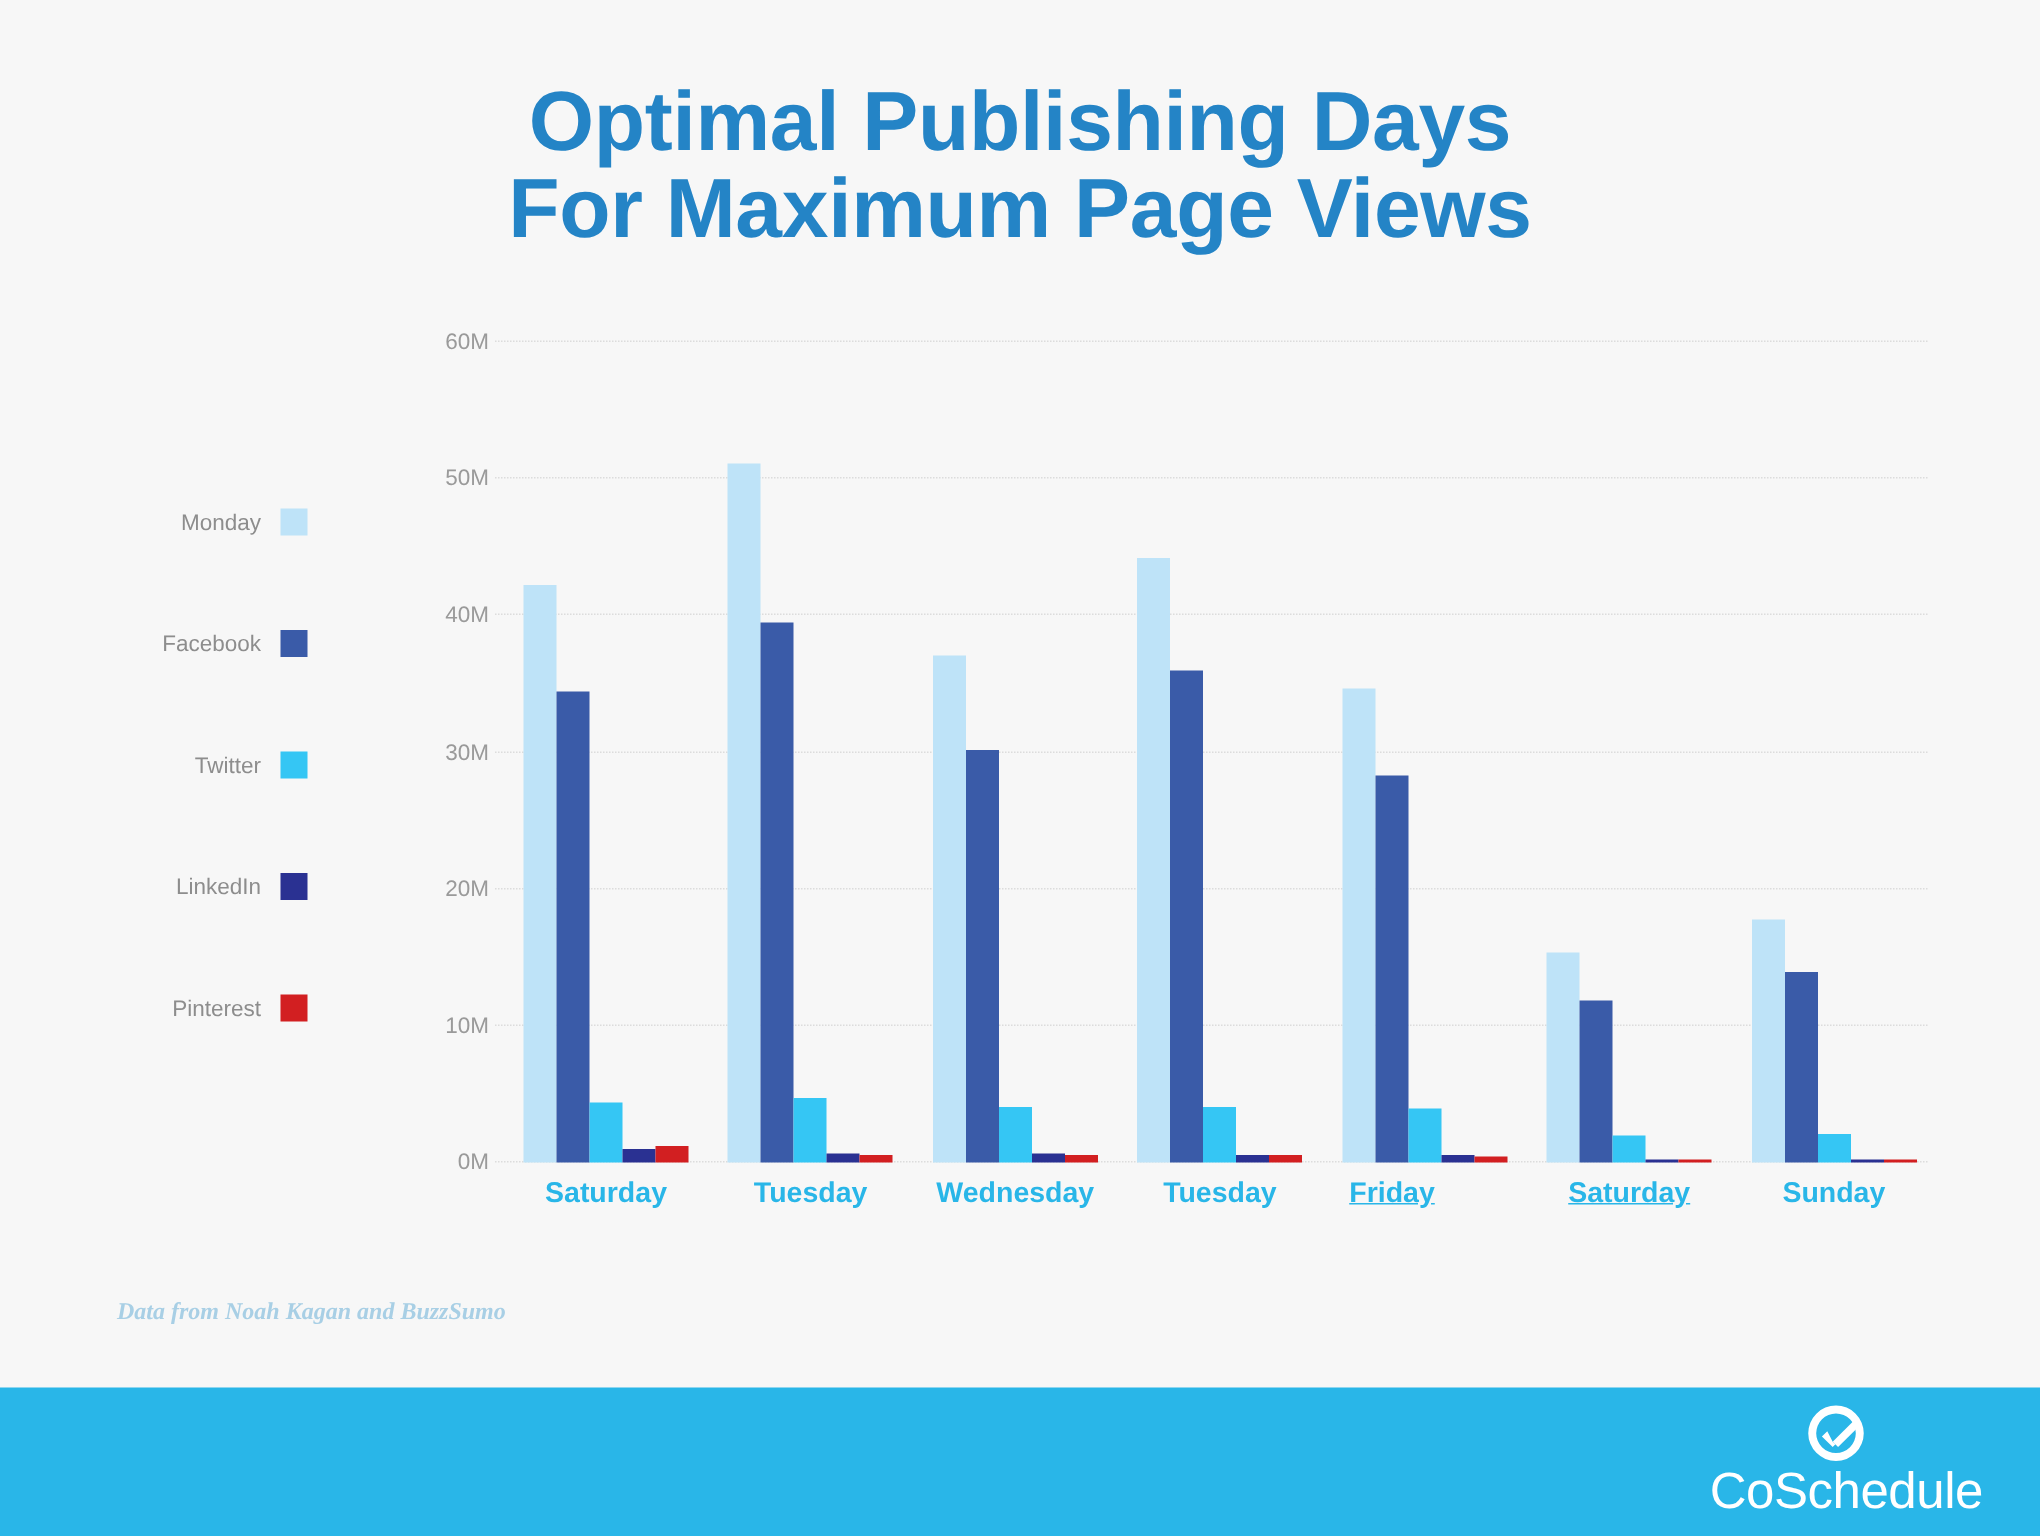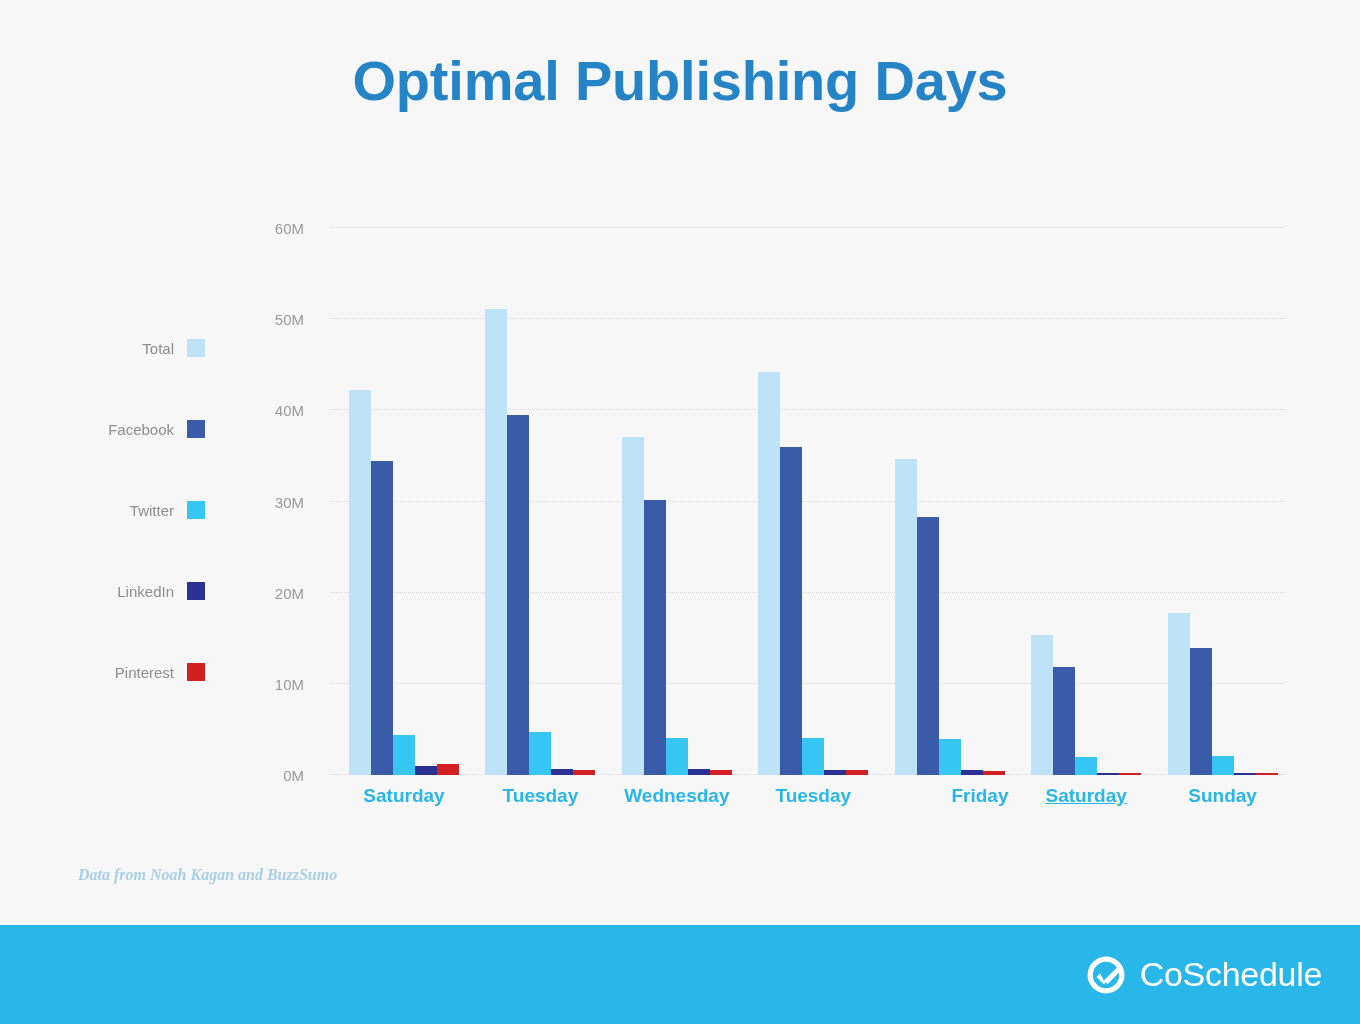--- a/index.html
+++ b/index.html
@@ -68,21 +68,21 @@
   .gridline {
     position: absolute;
     left: 0;
     width: 100%;
     height: 0;
     border-top: 1px dotted #dcdcdc;
   }
   .ytick {
     position: absolute;
     right: 100%;
-    margin-right: 26px;
+    margin-right: 4px;
     transform: translateY(-50%);
     color: #9a9a9a;
     font-size: 15px;
     white-space: nowrap;
   }
   .group {
     position: absolute;
     bottom: 0;
     height: 547px;
     display: flex;
@@ -117,38 +117,40 @@
     left: 0; top: 925px;
     width: 1360px; height: 99px;
     background: #29b6e8;
   }
   #brand {
     position: absolute;
     right: 38px; top: 50%;
     transform: translateY(-50%);
     display: flex;
     align-items: center;
+    flex-direction: column;
   }
   #brand .mark { width: 40px; height: 40px; margin-right: 14px; }
   #brand .name {
     color: #ffffff;
     font-size: 34px;
     letter-spacing: -0.3px;
   }
 </style>
 </head>
 <body>
 
 <div id="title-block">
   <div class="line">Optimal Publishing Days</div>
+  <div class="line">For Maximum Page Views</div>
 </div>
 
 <div id="legend">
     <div class="legend-row">
-      <span class="legend-label">Total</span>
+      <span class="legend-label">Monday</span>
       <span class="legend-swatch" style="background: rgb(190, 227, 248);"></span>
     </div>
     <div class="legend-row">
       <span class="legend-label">Facebook</span>
       <span class="legend-swatch" style="background: rgb(58, 91, 168);"></span>
     </div>
     <div class="legend-row">
       <span class="legend-label">Twitter</span>
       <span class="legend-swatch" style="background: rgb(53, 198, 244);"></span>
     </div>
@@ -217,21 +219,21 @@
         <div class="bar" title="Pinterest Thursday: 0.5M" style="height: 4.55833px; background: rgb(210, 31, 33);"></div>
       </div>
       <div class="xlabel" style="left: 483.286px;">Tuesday</div>
       <div class="group" style="left: 564.714px; width: 110px;">
         <div class="bar" title="Total Friday: 34.7M" style="height: 316.348px; background: rgb(190, 227, 248);"></div>
         <div class="bar" title="Facebook Friday: 28.3M" style="height: 258.002px; background: rgb(58, 91, 168);"></div>
         <div class="bar" title="Twitter Friday: 3.9M" style="height: 35.555px; background: rgb(53, 198, 244);"></div>
         <div class="bar" title="LinkedIn Friday: 0.5M" style="height: 4.55833px; background: rgb(42, 49, 146);"></div>
         <div class="bar" title="Pinterest Friday: 0.4M" style="height: 3.64667px; background: rgb(210, 31, 33);"></div>
       </div>
-      <div class="xlabel" style="left: 650px;">Friday</div>
+      <div class="xlabel" style="left: 598px; text-decoration: underline;">Friday</div>
       <div class="group" style="left: 701.143px; width: 110px;">
         <div class="bar" title="Total Saturday: 15.4M" style="height: 140.397px; background: rgb(190, 227, 248);"></div>
         <div class="bar" title="Facebook Saturday: 11.9M" style="height: 108.488px; background: rgb(58, 91, 168);"></div>
         <div class="bar" title="Twitter Saturday: 2M" style="height: 18.2333px; background: rgb(53, 198, 244);"></div>
         <div class="bar" title="LinkedIn Saturday: 0.25M" style="height: 2.27917px; background: rgb(42, 49, 146);"></div>
         <div class="bar" title="Pinterest Saturday: 0.25M" style="height: 2.27917px; background: rgb(210, 31, 33);"></div>
       </div>
       <div class="xlabel" style="left: 756.143px; text-decoration: underline;">Saturday</div>
       <div class="group" style="left: 837.571px; width: 110px;">
         <div class="bar" title="Total Sunday: 17.8M" style="height: 162.277px; background: rgb(190, 227, 248);"></div>

